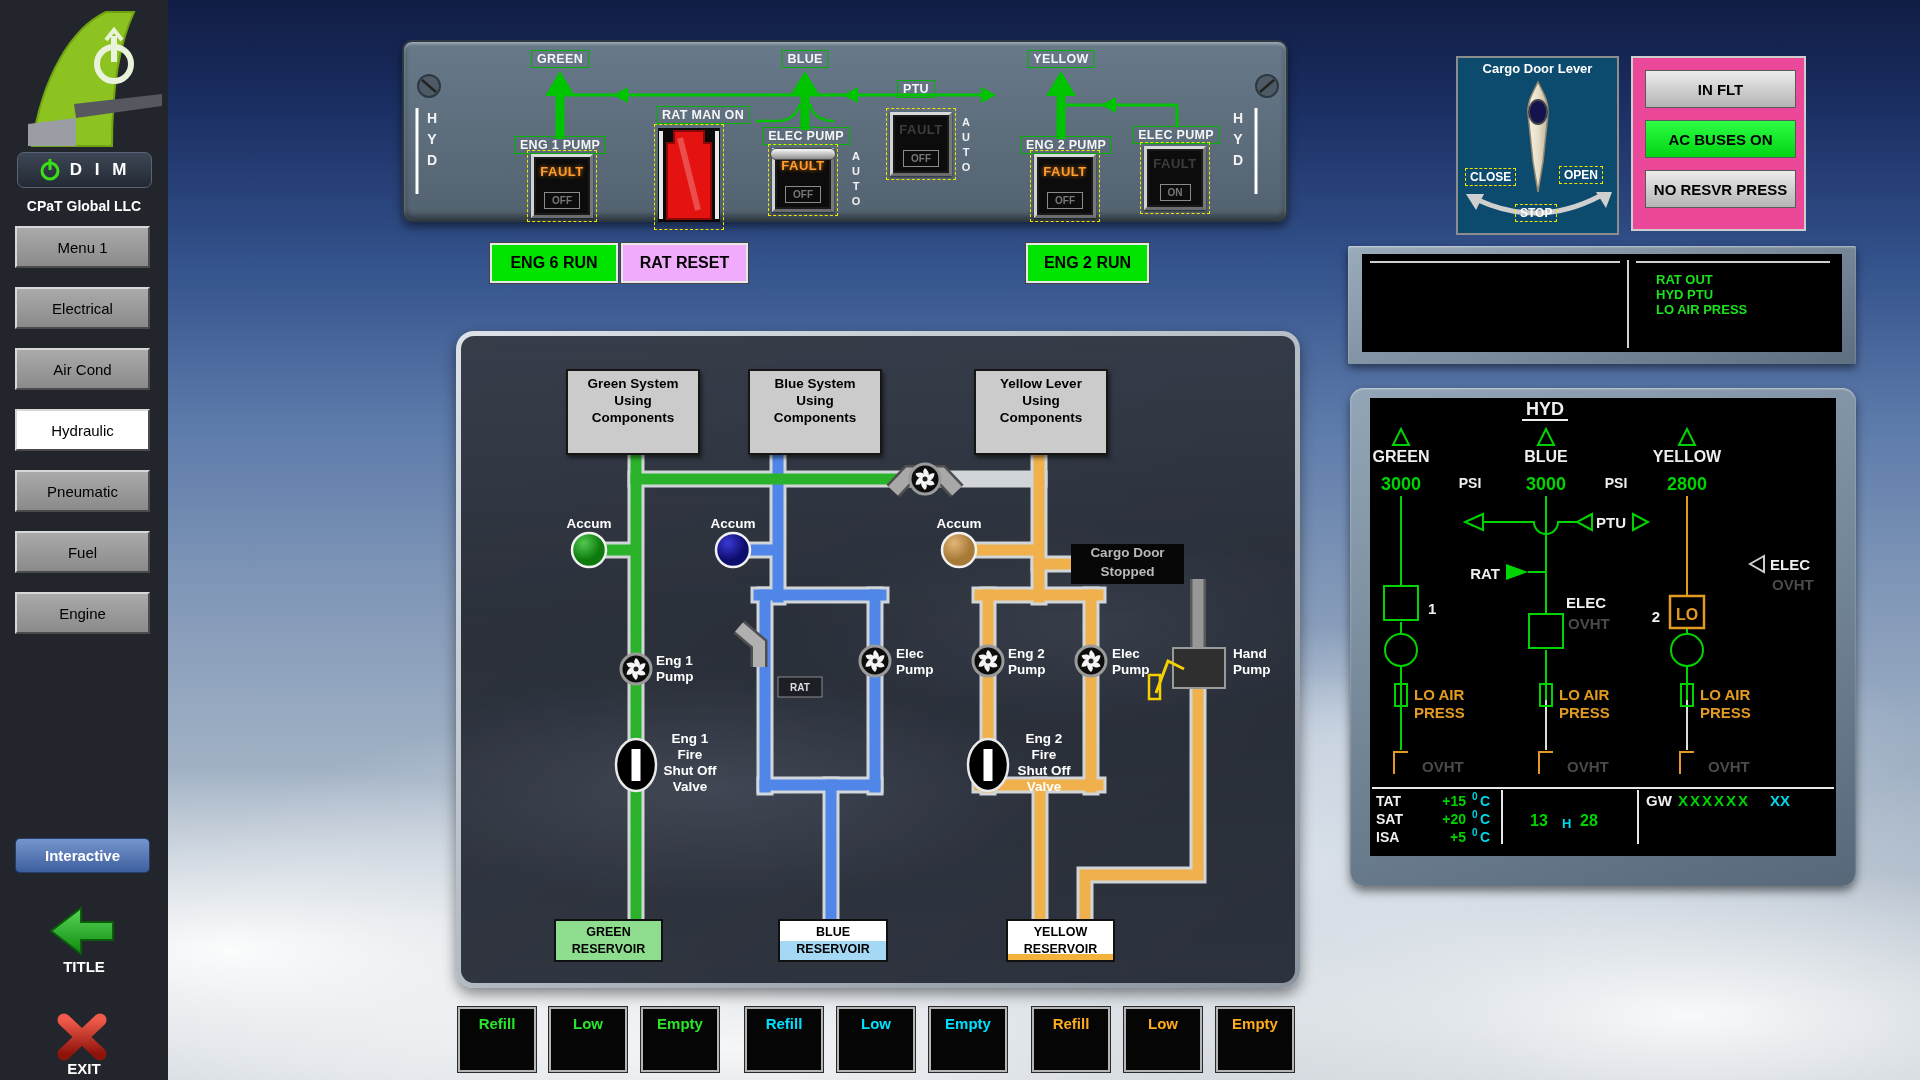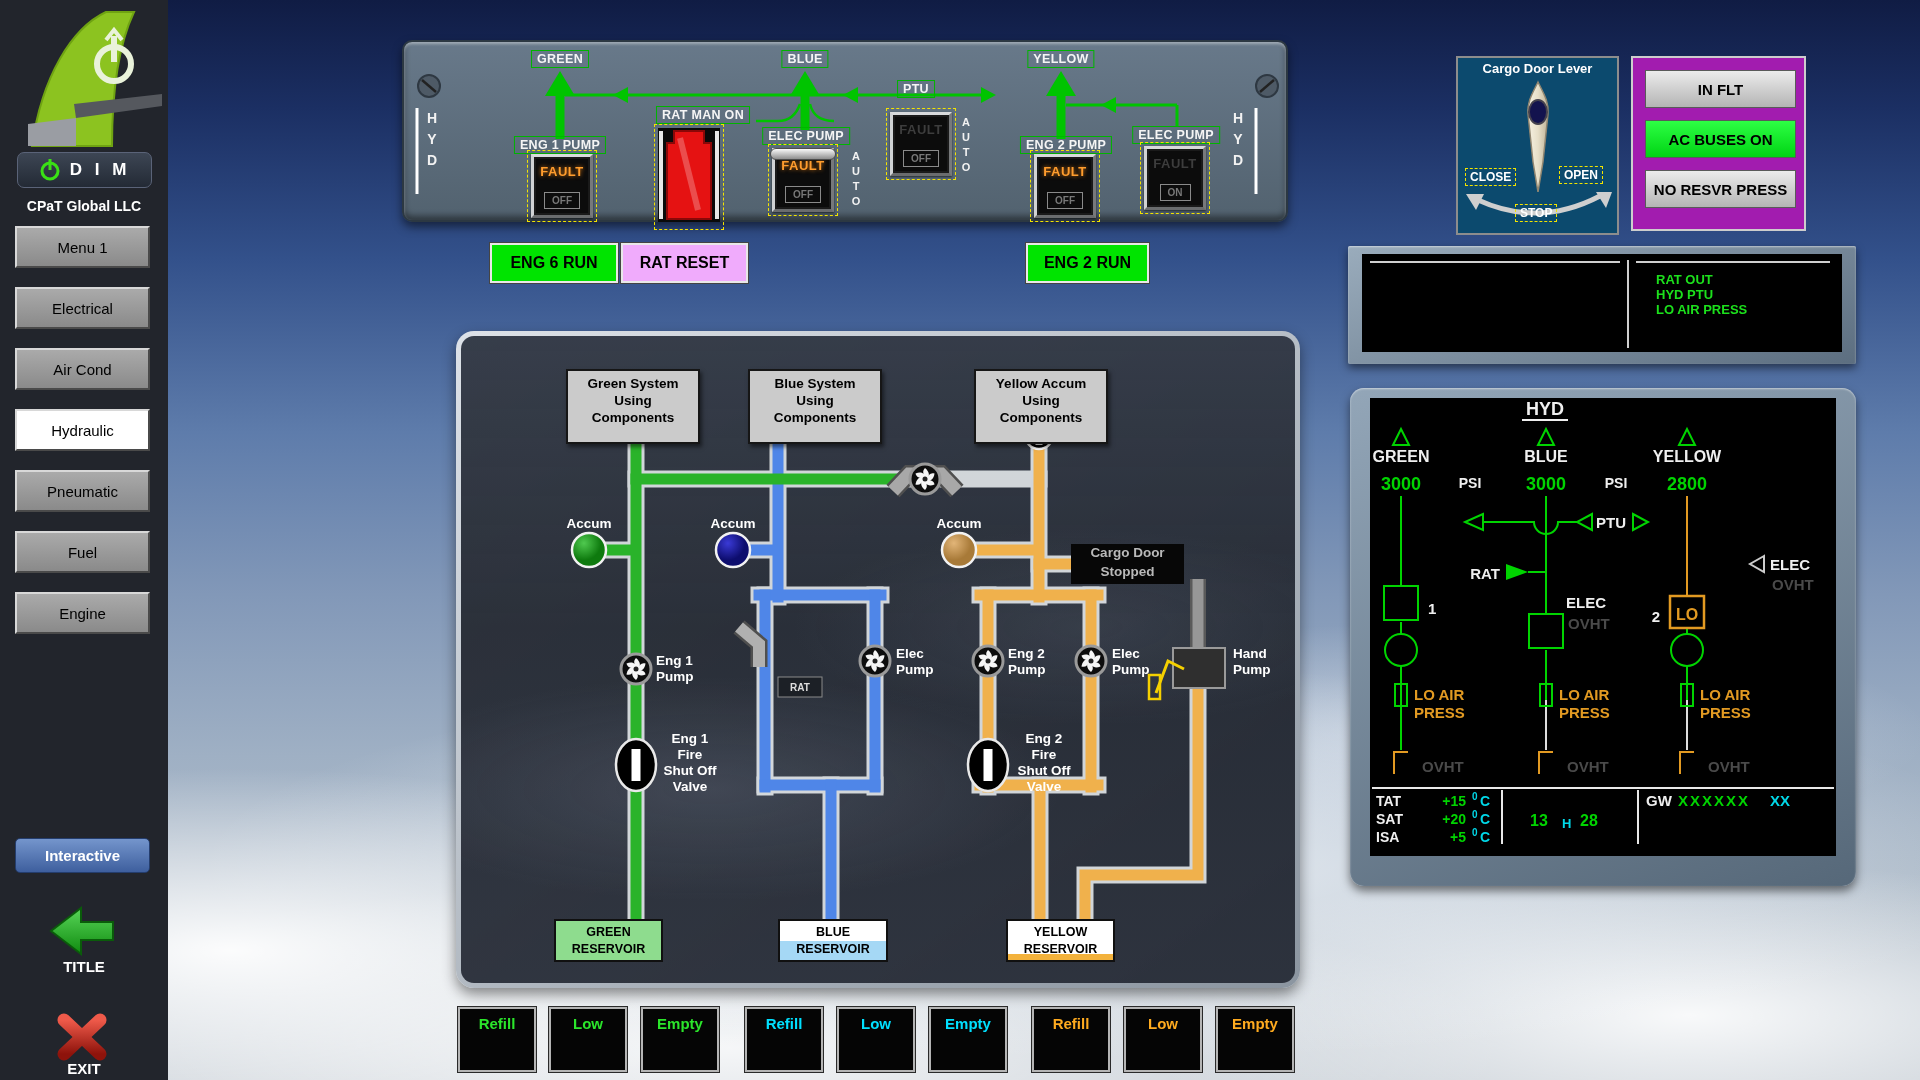--- a/index.html
+++ b/index.html
@@ -58,21 +58,21 @@
     background:linear-gradient(180deg,#fafafa,#8f8f8f);border:1px solid #4c4c4c;}
   .act{position:absolute;height:40px;display:flex;align-items:center;justify-content:center;
     color:#000;font-weight:bold;font-size:16px;border:2px solid #e8e8e8;outline:1px solid #444;cursor:pointer;}
 
   
   .cargo-panel{position:absolute;left:1456px;top:56px;width:163px;height:179px;background:#0c4a6e;
     border:2px solid #8d8d8d;}
   .cargo-title{position:absolute;top:3px;width:100%;text-align:center;color:#fff;font-weight:bold;font-size:13px;}
   .cd-lbl{position:absolute;border:1px dashed #f3e400;color:#fff;font-weight:bold;font-size:12px;
     padding:1px 4px;cursor:pointer;}
-  .status-panel{position:absolute;left:1631px;top:56px;width:175px;height:175px;background:#a21caf;
+  .status-panel{position:absolute;left:1631px;top:56px;width:175px;height:175px;background:#ec4899;
     border:2px solid #cdcdcd;}
   .status-btn{position:absolute;left:12px;width:151px;height:38px;display:flex;align-items:center;justify-content:center;
     font-weight:bold;font-size:15px;color:#000;border:1px solid #5a5a5a;cursor:pointer;}
   .status-btn.silver{background:linear-gradient(180deg,#ececec,#b4b4b4);}
   .status-btn.green{background:linear-gradient(180deg,#2dff44,#00d414);}
 
   
   .ewd-bezel{position:absolute;left:1348px;top:246px;width:508px;height:118px;border-radius:2px;
     background:linear-gradient(160deg,#9aacbc,#5c6e80);box-shadow:0 4px 8px rgba(0,0,0,.5), inset 0 1px 2px rgba(255,255,255,.5);}
   .ewd-screen{position:absolute;left:14px;top:8px;width:480px;height:98px;background:#000;}
@@ -84,21 +84,21 @@
   
   .diag{position:absolute;left:456px;top:331px;width:844px;height:657px;border-radius:18px;
     background:linear-gradient(145deg,#dde2e8,#8b95a0);padding:5px;
     box-shadow:0 6px 14px rgba(0,0,0,.45);}
   .diag-inner{position:absolute;left:5px;top:5px;right:5px;bottom:5px;border-radius:13px;overflow:hidden;
     background:
       radial-gradient(ellipse 500px 160px at 30% 70%, rgba(110,120,138,.30), rgba(0,0,0,0) 70%),
       radial-gradient(ellipse 420px 140px at 75% 45%, rgba(96,106,124,.25), rgba(0,0,0,0) 70%),
       linear-gradient(180deg, rgba(44,51,64,.94), rgba(26,31,41,.9) 45%, rgba(34,39,50,.9));}
   .diag svg.pipes{position:absolute;inset:0;z-index:1;}
-  .hdr{position:absolute;z-index:2;width:134px;height:75px;background:#cbcbcb;border:2px solid #161616;
+  .hdr{position:absolute;z-index:2;width:134px;height:86px;background:#cbcbcb;border:2px solid #161616;
     color:#000;font-weight:bold;font-size:13.5px;text-align:center;line-height:1.25;padding-top:5px;
     box-shadow:2px 3px 4px rgba(0,0,0,.5);}
   .cargo-stopped{position:absolute;z-index:2;left:615px;top:213px;width:113px;height:40px;background:#070707;
     color:#b9b9b9;font-weight:bold;font-size:13.5px;text-align:center;line-height:1.4;}
   .resv{position:absolute;z-index:3;width:109px;height:43px;background:#ffffff;border:2px solid #101010;
     color:#000;font-weight:bold;font-size:12.5px;text-align:center;line-height:1.35;padding-top:3px;overflow:hidden;}
   .resv .fill{position:absolute;left:0;right:0;bottom:0;z-index:-1;}
   .rbtn{position:absolute;width:78px;height:65px;background:#050505;border:2px solid #b5b5b5;outline:1px solid #2a2a2a;
     text-align:center;padding-top:6px;font-weight:bold;font-size:15px;cursor:pointer;}
   .rbtn.g{color:#2be52b;} .rbtn.c{color:#00e0ff;} .rbtn.a{color:#ffab1f;}
@@ -429,21 +429,21 @@
       <div>Green System</div>
         <div>Using</div>
         <div>Components</div>
     </div>
     <div class="hdr" style="left:292px;top:38px;">
       <div>Blue System</div>
         <div>Using</div>
         <div>Components</div>
     </div>
     <div class="hdr" style="left:518px;top:38px;">
-      <div>Yellow Accum</div>
+      <div>Yellow Lever</div>
         <div>Using</div>
         <div>Components</div>
     </div>
 
     <svg class="pipes" width="844" height="657" viewBox="0 0 844 657">
       <defs>
         <radialGradient id="accG" cx=".35" cy=".3">
             <stop offset="0" stop-color="#4fc94f"></stop>
             <stop offset="1" stop-color="#0e7a0e"></stop>
           </radialGradient>

